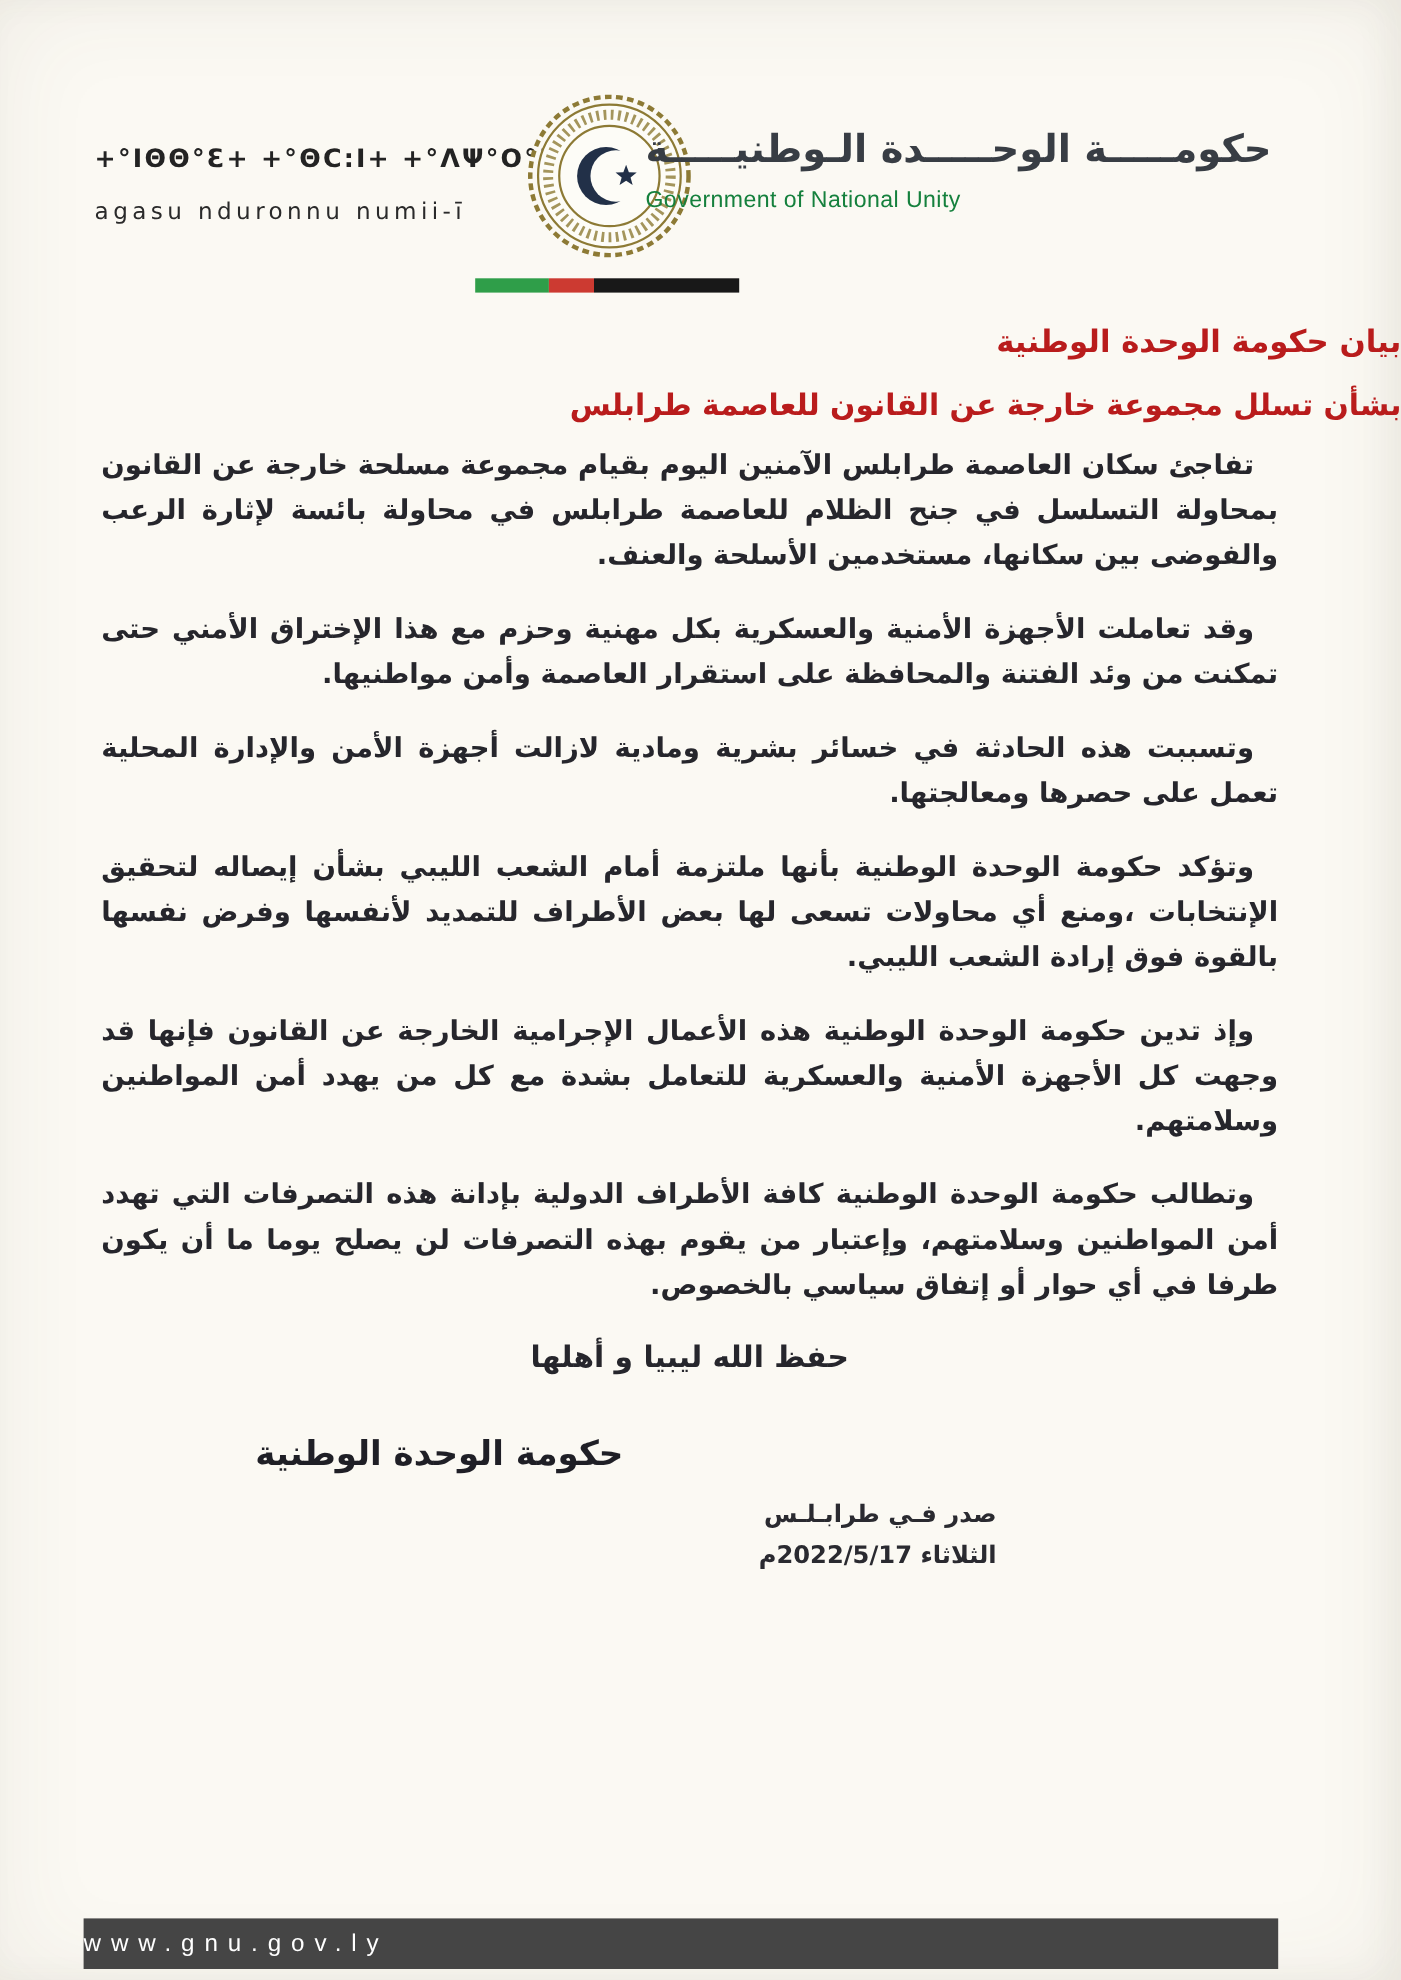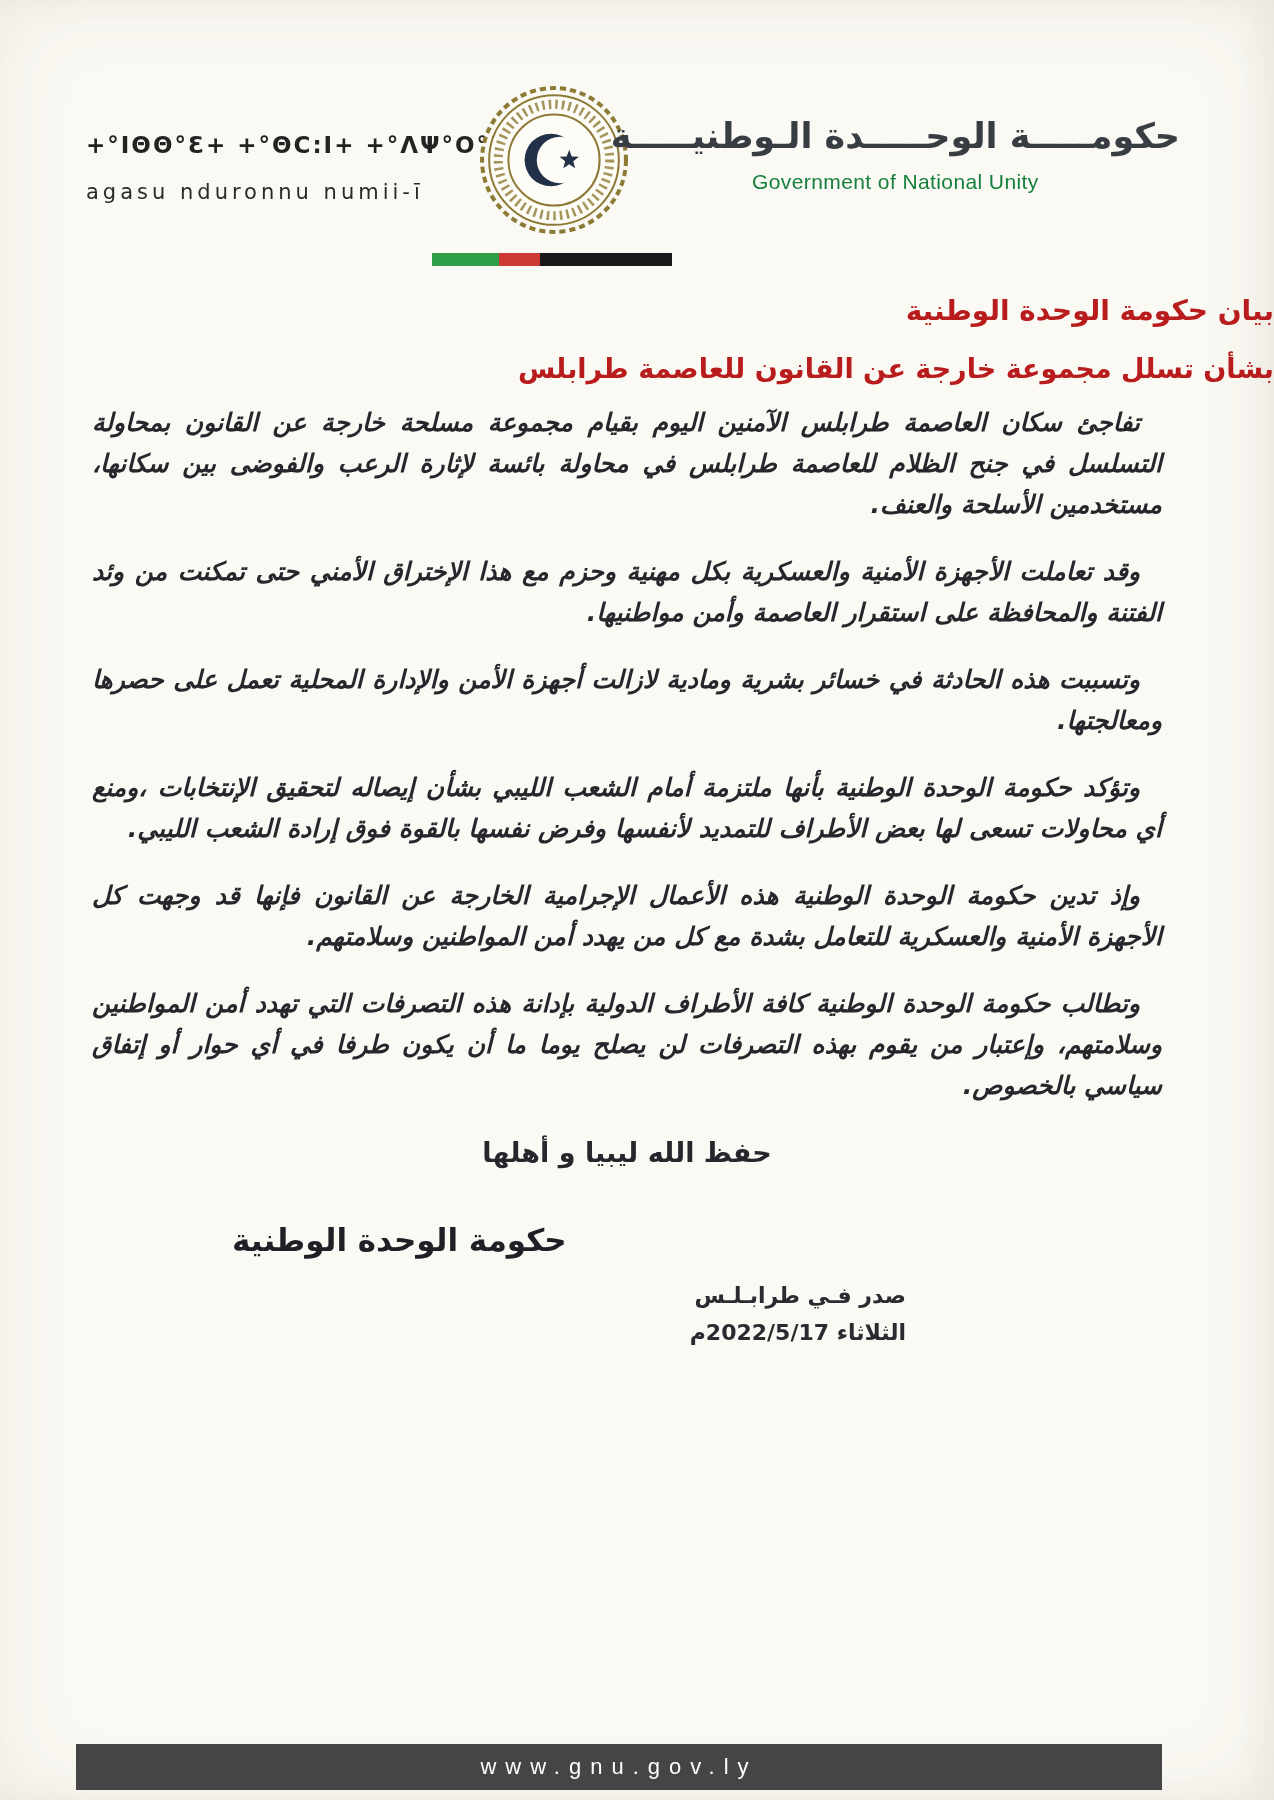--- a/index.html
+++ b/index.html
@@ -14,54 +14,54 @@
     box-shadow: inset 0 0 90px rgba(80,70,50,0.07), inset -14px 0 30px rgba(80,70,50,0.05);
   }
 
   
   .tifinagh-block { position:absolute; left:86px; top:132px; }
   .tifinagh { font-size:23px; font-weight:bold; letter-spacing:2px; color:#232323; white-space:nowrap; }
   .amazigh-latin { font-size:21px; letter-spacing:4px; color:#2a2a2a; margin-top:22px; white-space:nowrap; }
 
   .emblem { position:absolute; left:478px; top:84px; width:152px; height:152px; }
 
-  .org-names { position:absolute; right:94px; top:116px; text-align:center; direction:rtl; }
+  .org-names { position:absolute; right:118px; top:116px; text-align:left; direction:rtl; }
   .arabic-logo { font-size:35px; font-weight:bold; color:#383d44; white-space:nowrap; }
   .english-name { font-size:21px; color:#15803d; margin-top:14px; letter-spacing:0.4px; font-family:"Liberation Sans","DejaVu Sans",sans-serif; }
 
   .flag-strip { position:absolute; left:432px; top:253px; width:240px; height:13px; display:flex; }
   .flag-strip span { display:block; height:100%; }
   .flag-seg-green { flex:0 0 28%; }
   .flag-seg-red   { flex:0 0 17%; }
   .flag-seg-black { flex:1; }
 
   
   .title { position:absolute; top:294px; left:0; right:0; text-align:right; direction:rtl; font-weight:bold; color:#b91c1c; }
   .title-line1 { font-size:28px; }
   .title-line2 { font-size:27px; margin-top:26px; }
 
   
   .body-text {
     position:absolute; top:402px; right:112px; left:92px;
     direction:rtl; text-align:justify;
     font-size:25px; font-weight:bold; line-height:41px; color:#26262c;
   }
-  .body-text p { margin:0 0 26px 0; text-indent:22px;font-style:italic; }
+  .body-text p { margin:0 0 26px 0; text-indent:22px; }
 
   .closing { text-align:center; font-size:27px; font-weight:bold; margin-top:4px; }
 
   .signature { text-align:left; padding-left:140px; font-size:31px; font-weight:bold; margin-top:47px; color:#1f1f26; }
 
   .issued { text-align:right; padding-right:256px; margin-top:16px; font-size:22px; font-weight:bold; line-height:37px; color:#2a2a30; }
 
   
   .site-bar {
     position:absolute; left:76px; right:112px; top:1744px; height:46px;
     background:#454545; color:#ffffff;
-    display:flex; align-items:center; justify-content:center;
+    display:flex; align-items:center; justify-content:flex-start;
     font-size:22px; letter-spacing:9px; font-family:"Liberation Sans","DejaVu Sans",sans-serif;
   }
 </style>
 </head>
 <body>
 
 <div class="page">
 
   <div class="tifinagh-block">
     <div class="tifinagh">+°IΘΘ°Ɛ+  +°ΘC:I+  +°ΛΨ°O°I+</div>

